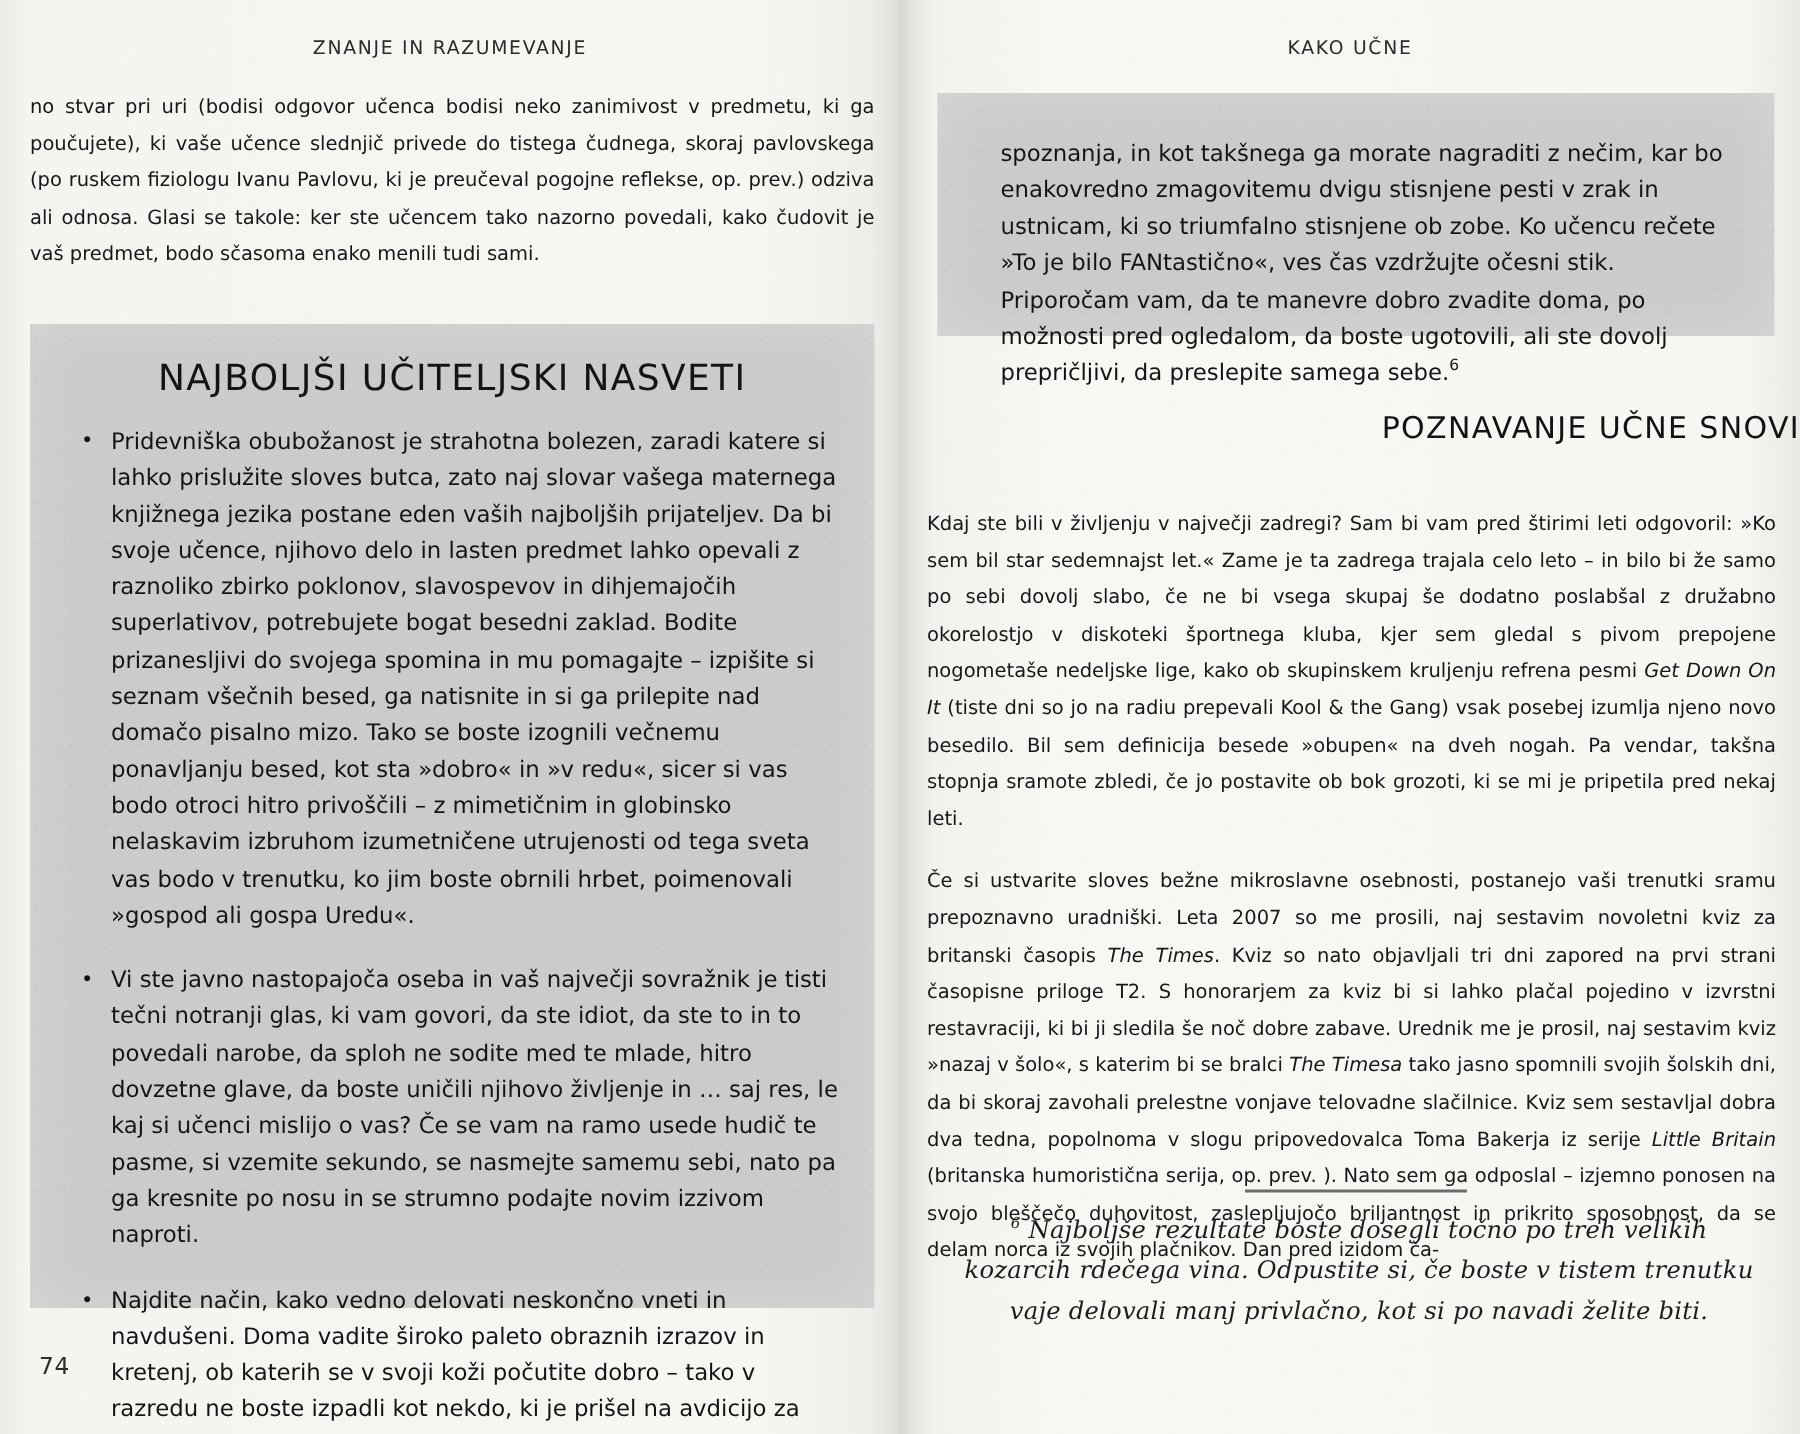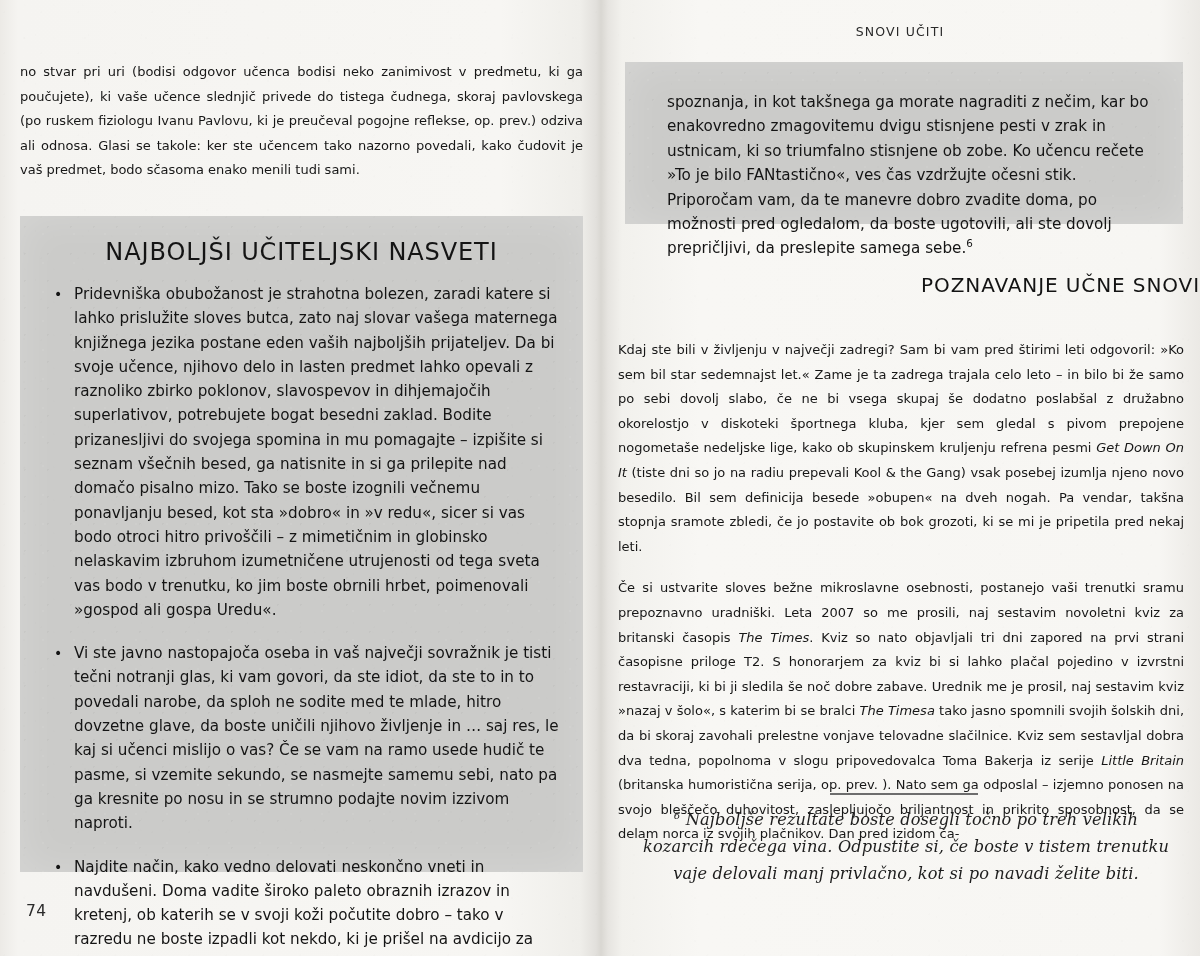--- a/index.html
+++ b/index.html
@@ -223,20 +223,21 @@
     padding-left: 26px;
   }
 </style>
 </head>
 <body>
 
 <div class="spread">
 
   <div class="page left">
 
+    <div class="running-head">ZNANJE IN RAZUMEVANJE</div>
 
     <div class="body-col" id="left-intro">
       <p>no stvar pri uri (bodisi odgovor učenca bodisi neko zanimivost v predmetu, ki ga poučujete), ki vaše učence slednjič privede do tistega čudnega, skoraj pavlovskega (po ruskem fiziologu Ivanu Pavlovu, ki je preučeval pogojne reflekse, op. prev.) odziva ali odnosa. Glasi se takole: ker ste učencem tako nazorno povedali, kako čudovit je vaš predmet, bodo sčasoma enako menili tudi sami.</p>
     </div>
 
     <div class="tintbox" id="tips-box">
 
       <div class="tips-title">NAJBOLJŠI UČITELJSKI NASVETI</div>
 
       <div class="tips-list">
@@ -257,21 +258,21 @@
         </div>
 
       </div>
     </div>
 
     <div class="folio">74</div>
   </div>
 
   <div class="page right">
 
-    <div class="running-head">SNOVI UČITI</div>
+    <div class="running-head">KAKO UČNE</div>
 
     <div class="tintbox" id="quote-box">
       <div class="quote-text">
         <span>spoznanja, in kot takšnega ga morate nagraditi z nečim, kar bo enakovredno zmagovitemu dvigu stisnjene pesti v zrak in ustnicam, ki so triumfalno stisnjene ob zobe. Ko učencu rečete »To je bilo FANtastično«, ves čas vzdržujte očesni stik. Priporočam vam, da te manevre dobro zvadite doma, po možnosti pred ogledalom, da boste ugotovili, ali ste dovolj prepričljivi, da preslepite samega sebe.</span><sup>6</sup>
       </div>
     </div>
 
     <div class="section-title">POZNAVANJE UČNE SNOVI</div>
 
     <div class="body-col" id="right-body">

